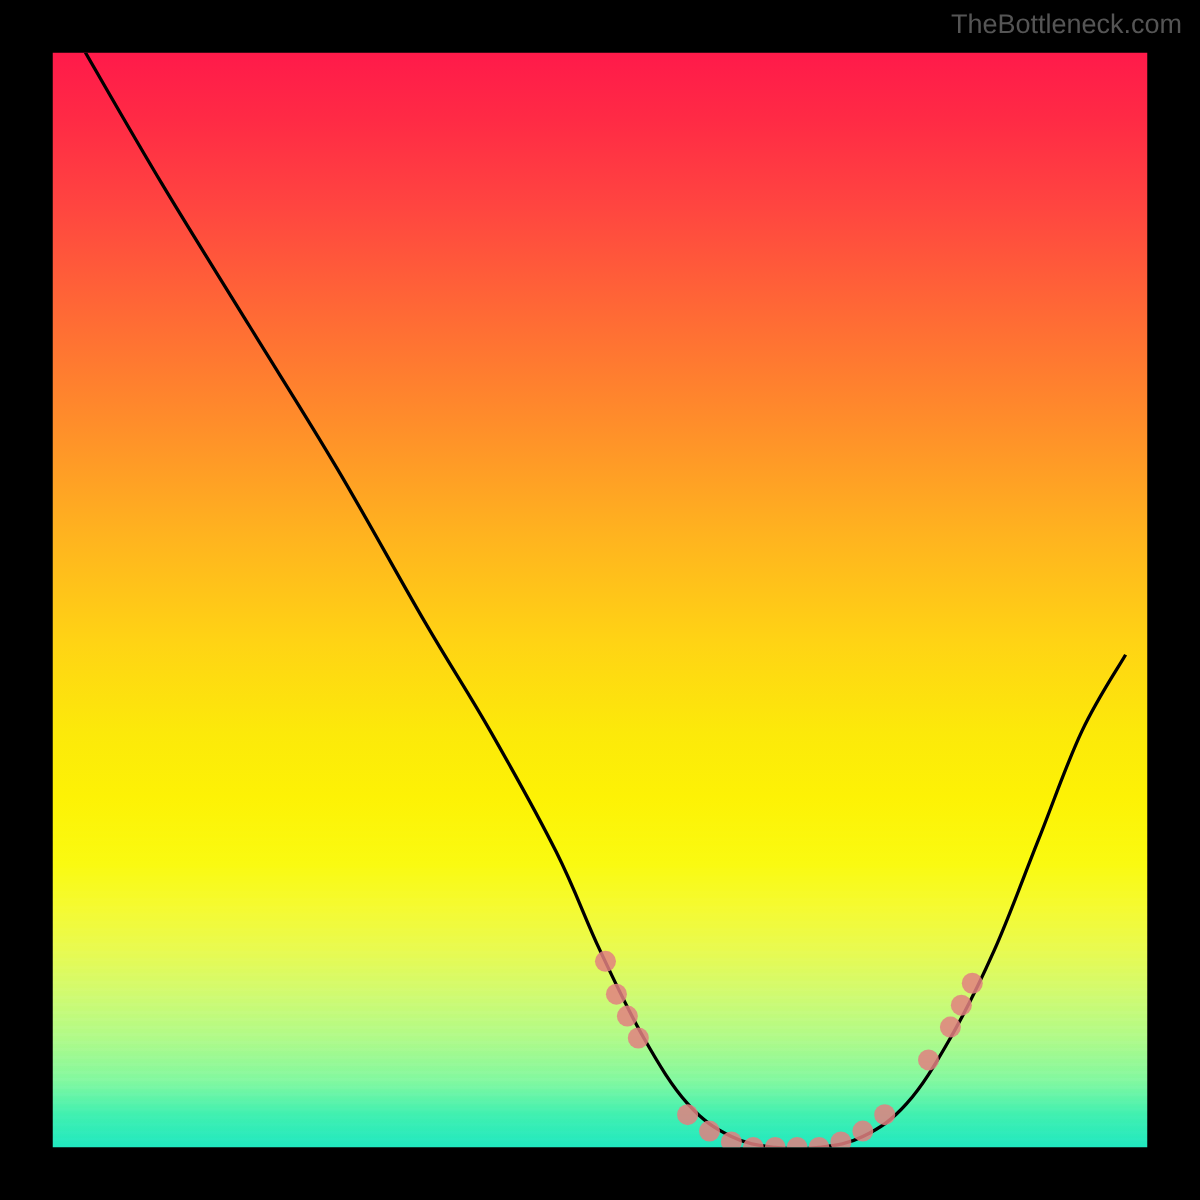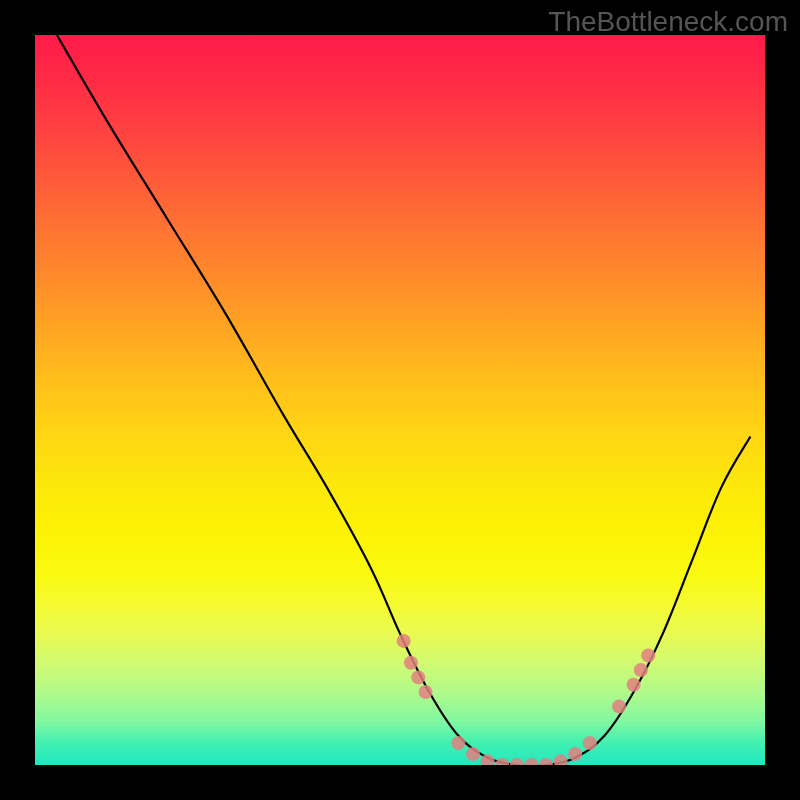--- a/index.html
+++ b/index.html
@@ -9,21 +9,21 @@
     background: #000;
     position: relative;
     overflow: hidden;
     font-family: Arial, sans-serif;
   }
   .watermark {
     position: absolute;
     top: 6px;
     right: 12px;
     color: #555;
-    font-size: 28px;
+    font-size: 18px;
     font-weight: 500;
     z-index: 10;
   }
   .plot-area {
     position: absolute;
     left: 35px;
     top: 35px;
     width: 730px;
     height: 730px;
     overflow: hidden;

